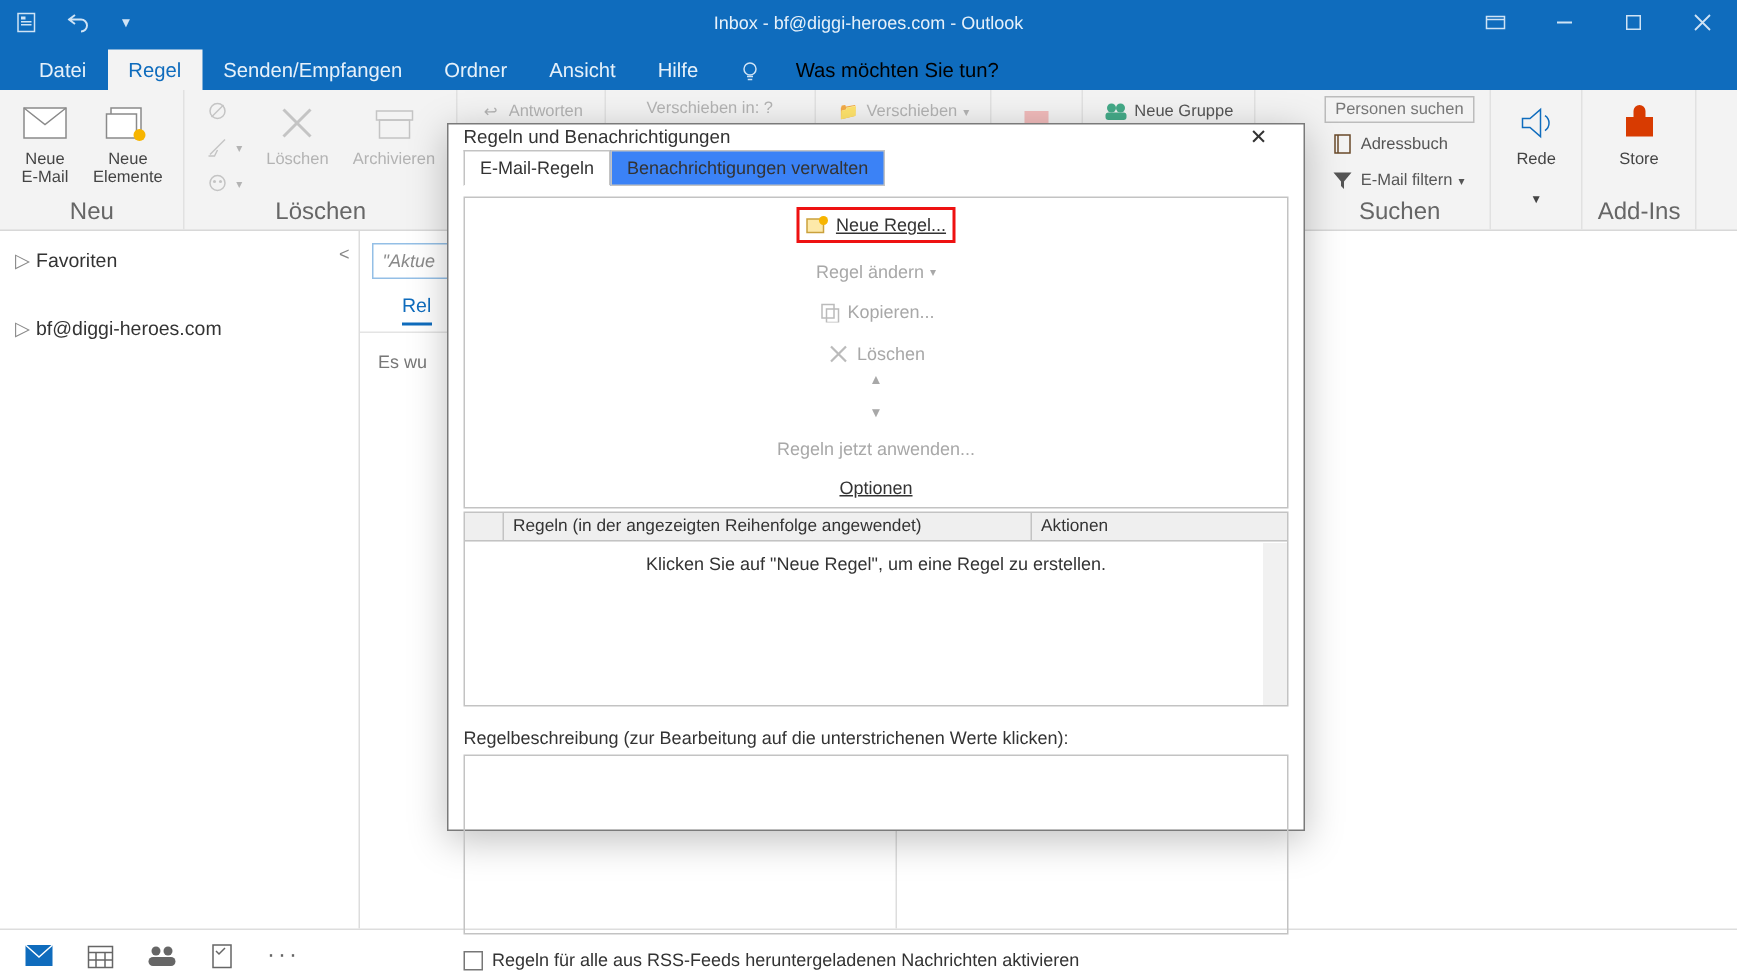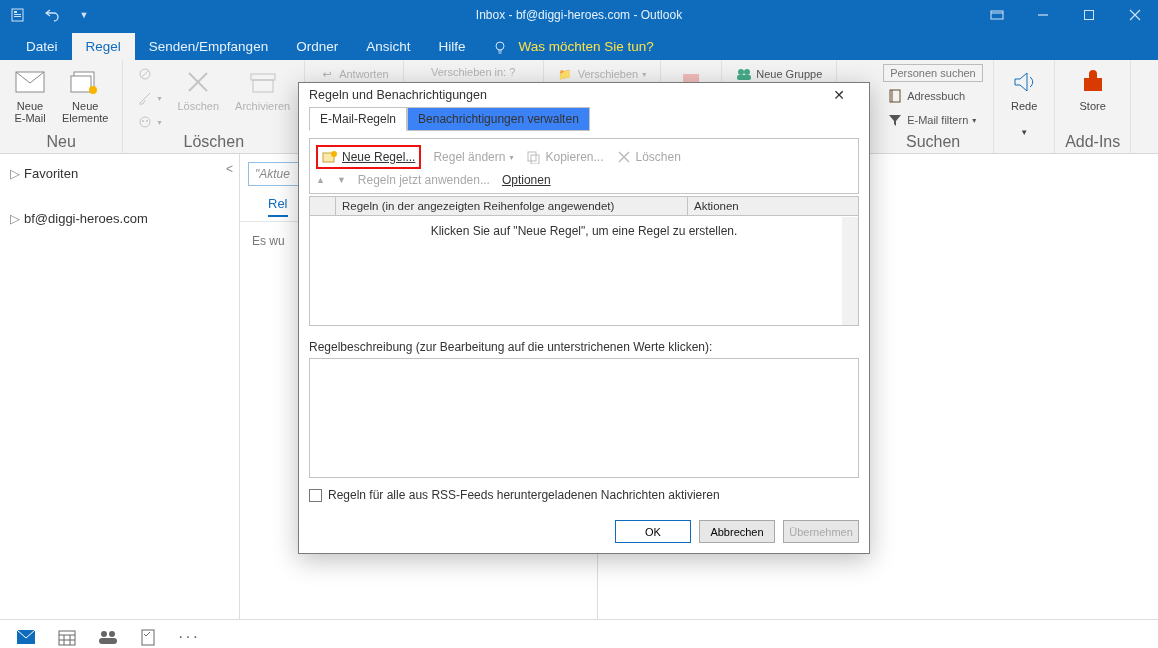--- a/index.html
+++ b/index.html
@@ -10,21 +10,21 @@
 .titlebar .left { display: flex; align-items: center; gap: 8px; padding-left: 8px; }
 .titlebar .icon-btn { width: 24px; height: 24px; display: flex; align-items: center; justify-content: center; color: #cfe3f5; }
 .titlebar .title { position: absolute; left: 50%; transform: translateX(-50%); font-size: 12px; color: #e6f1fa; }
 .titlebar .right { margin-left: auto; display: flex; }
 .titlebar .win-btn { width: 46px; height: 30px; display: flex; align-items: center; justify-content: center; color: #cfe3f5; }
 
 
 .ribbon-tabs { background: #0F6CBD; height: 30px; display: flex; align-items: flex-end; padding-left: 12px; color: #fff; font-size: 13.5px; }
 .ribbon-tabs .tab { padding: 6px 14px; cursor: pointer; color: #e6f1fa; }
 .ribbon-tabs .tab.active { background: #F3F3F3; color: #0F6CBD; }
-.ribbon-tabs .tell { display: flex; align-items: center; gap: 11px; padding: 6px 14px; color: #fde047; }
+.ribbon-tabs .tell { display: flex; align-items: center; gap: 23px; padding: 6px 14px; color: #000000; }
 
 
 .ribbon { background: #F3F3F3; border-bottom: 1px solid #d8d8d8; height: 94px; display: flex; }
 .rgroup { border-right: 1px solid #e1e1e1; padding: 4px 10px 0; display: flex; flex-direction: column; align-items: center; justify-content: space-between; }
 .rgroup .items { display: flex; gap: 8px; align-items: flex-start; }
 .rgroup .label { font-size: 16px; color: #666; padding-bottom: 2px; }
 .big-btn { display: flex; flex-direction: column; align-items: center; gap: 2px; font-size: 11px; color: #444; padding: 2px 4px; }
 .big-btn .ico { width: 32px; height: 32px; display: flex; align-items: center; justify-content: center; }
 .sm-btn { display:flex; align-items:center; gap:4px; font-size:11px; color:#555; padding:2px 4px; }
 .sm-ico { width:16px; height:16px; display:inline-flex; align-items:center; justify-content:center; }
@@ -54,21 +54,21 @@
 
 .dialog { position:absolute; left:298px; top:82px; width:572px; height:472px; background:#fff; border:1px solid #7a7a7a; box-shadow:0 6px 24px rgba(0,0,0,.25); z-index:100; display:flex; flex-direction:column; }
 .dialog .d-title { height:34px; display:flex; align-items:center; padding:0 10px; font-size:12.5px; }
 .dialog .d-close { margin-left:auto; width:40px; text-align:center; color:#333; font-size:14px; }
 .dialog .d-tabs { display:flex; padding:0 10px; }
 .dialog .d-tabs .dtab { border:1px solid #c3c3c3; padding:4px 10px; font-size:12px; background:#fff; position:relative; bottom:-1px; }
 .dialog .d-tabs .dtab.active { border-bottom:1px solid #fff; }
 .dialog .d-tabs .dtab:not(.active){ background:#3b82f6; }
 .dialog .d-body { border:0; padding:8px 10px; flex:1; display:flex; flex-direction:column; }
 .dtoolbar { border:1px solid #c3c3c3; border-top:1px solid #c3c3c3; padding:6px; display:flex; flex-wrap:wrap; gap:4px 12px; align-items:center; }
-.dtoolbar .trow { display:flex; gap:12px; align-items:center; width:100%; }
+.dtoolbar .trow { display:flex; gap:12px; align-items:center; width:100%;flex-direction:column; }
 .tlink { color:#333; font-size:12px; display:flex; align-items:center; gap:4px; }
 .tlink.disabled { color:#a8a8a8; }
 .highlight { border:2px solid #e11; padding:2px 4px; }
 .tlink u { text-decoration: underline; }
 
 .rules-table { border:1px solid #c3c3c3; margin-top:2px; height:130px; overflow:auto; position:relative; }
 .rules-table .hdr { display:flex; background:#efefef; border-bottom:1px solid #c3c3c3; font-size:11.5px; }
 .rules-table .hdr .c1 { width:26px; border-right:1px solid #c3c3c3; }
 .rules-table .hdr .c2 { flex:1; padding:3px 6px; border-right:1px solid #c3c3c3; }
 .rules-table .hdr .c3 { width:170px; padding:3px 6px; }

